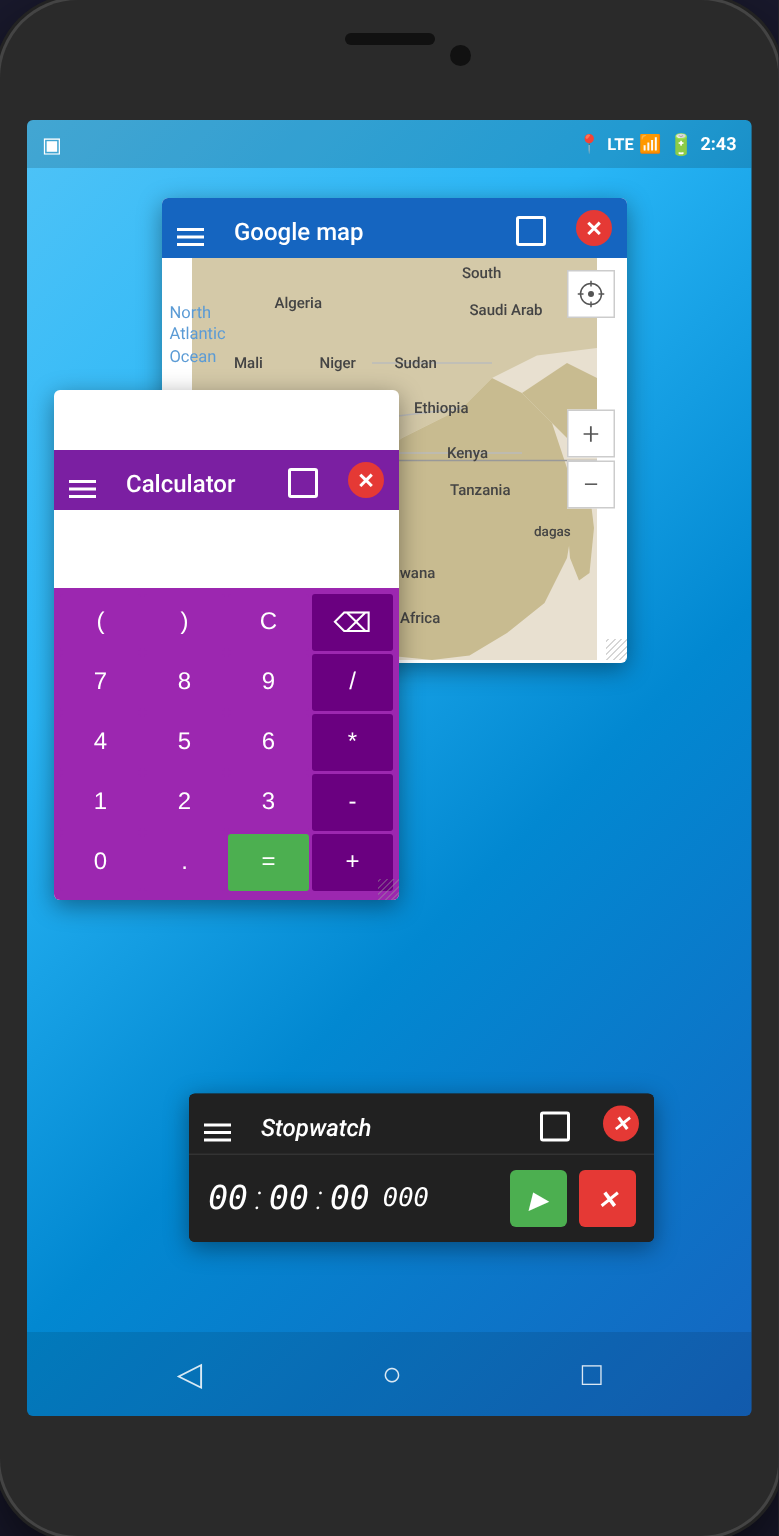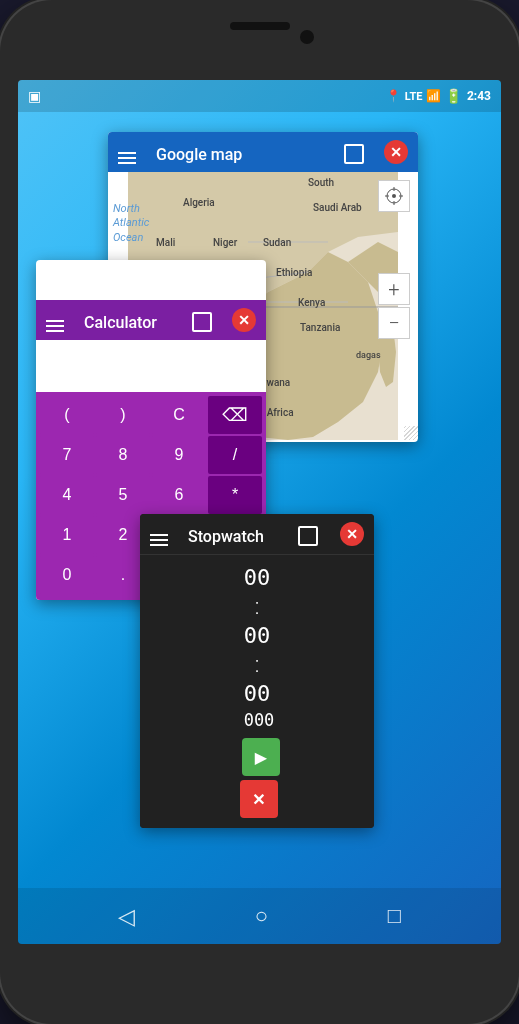--- a/index.html
+++ b/index.html
@@ -260,35 +260,35 @@
       background: #4caf50;
     }
     .calc-btn.backspace {
       background: #6a0080;
       border-radius: 2px;
     }
 
     
     .stopwatch-widget {
       bottom: 60px;
-      left: 122px;
-      width: 234px;
+      left: 108px;
+      width: 310px;
       background: #212121;
+      font-style: italic;
     }
     .stopwatch-titlebar {
       background: #212121;
       border-bottom: 1px solid #333;
     }
     .stopwatch-display {
       background: #212121;
       padding: 10px 12px;
       display: flex;
       align-items: center;
       gap: 4px;
-      flex-direction: column;
     }
     .sw-time-part {
       color: white;
       font-size: 22px;
       font-weight: 400;
       font-family: monospace;
       min-width: 28px;
       text-align: center;
     }
     .sw-separator {
@@ -343,21 +343,20 @@
       position: absolute;
       font-size: 10px;
       color: #444;
       pointer-events: none;
       font-weight: 500;
     }
     .map-water-label {
       position: absolute;
       font-size: 11px;
       color: #5b9bd5;
-      font-style: italic;
       pointer-events: none;
     }
   </style>
 </head>
 <body>
 
 <div class="phone-frame">
 
   <div class="phone-top">
     <div class="phone-speaker"></div>

